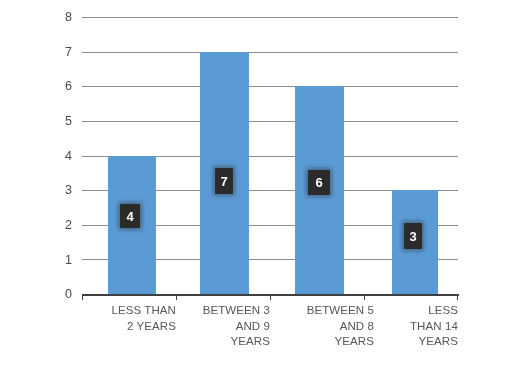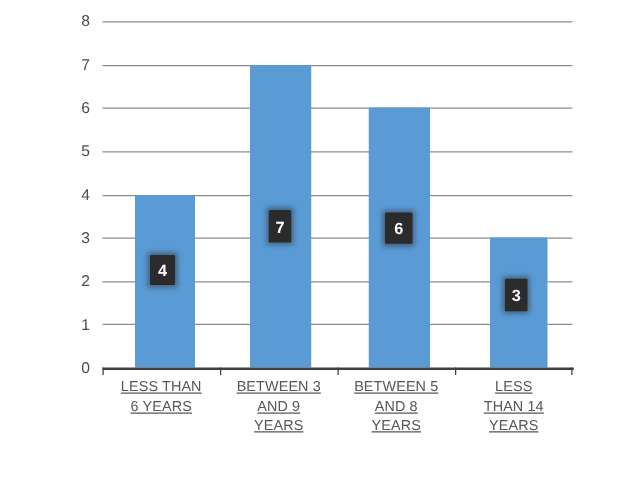--- a/index.html
+++ b/index.html
@@ -85,26 +85,25 @@
     font-weight: bold;
     border-radius: 1px;
     box-shadow: 0 0 4px 2px rgba(43,43,43,0.45);
     letter-spacing: 0px;
   }
 
   
   .cat-label {
     position: absolute;
     top: 303px;
-    text-align: center;
+    text-align: right;
     font-size: 11.5px;
     line-height: 15.5px;
     color: #575757;
     letter-spacing: 0.1px;
-    text-decoration: underline;
   }
   .cat-label span { display: block; }
 </style>
 </head>
 <body>
 
 <div id="chart-root">
 
   <div class="y-label" style="top:11px;">8</div>
   <div class="y-label" style="top:46px;">7</div>
@@ -141,30 +140,30 @@
 
   <div class="x-axis"></div>
   <div class="x-tick" style="left:82px;"></div>
   <div class="x-tick" style="left:176px;"></div>
   <div class="x-tick" style="left:270px;"></div>
   <div class="x-tick" style="left:364px;"></div>
   <div class="x-tick" style="left:457px;"></div>
 
   <div class="cat-label" style="left:82px; width:94px;">
     <span>LESS THAN</span>
-    <span>6  YEARS</span>
+    <span>2  YEARS</span>
   </div>
 
   <div class="cat-label" style="left:176px; width:94px;">
     <span>BETWEEN 3</span>
     <span>AND 9</span>
     <span>YEARS</span>
   </div>
 
-  <div class="cat-label" style="left:270px; width:94px;">
+  <div class="cat-label" style="left:280px; width:94px;">
     <span>BETWEEN 5</span>
     <span>AND 8</span>
     <span>YEARS</span>
   </div>
 
   <div class="cat-label" style="left:364px; width:94px;">
     <span>LESS</span>
     <span>THAN 14</span>
     <span>YEARS</span>
   </div>

